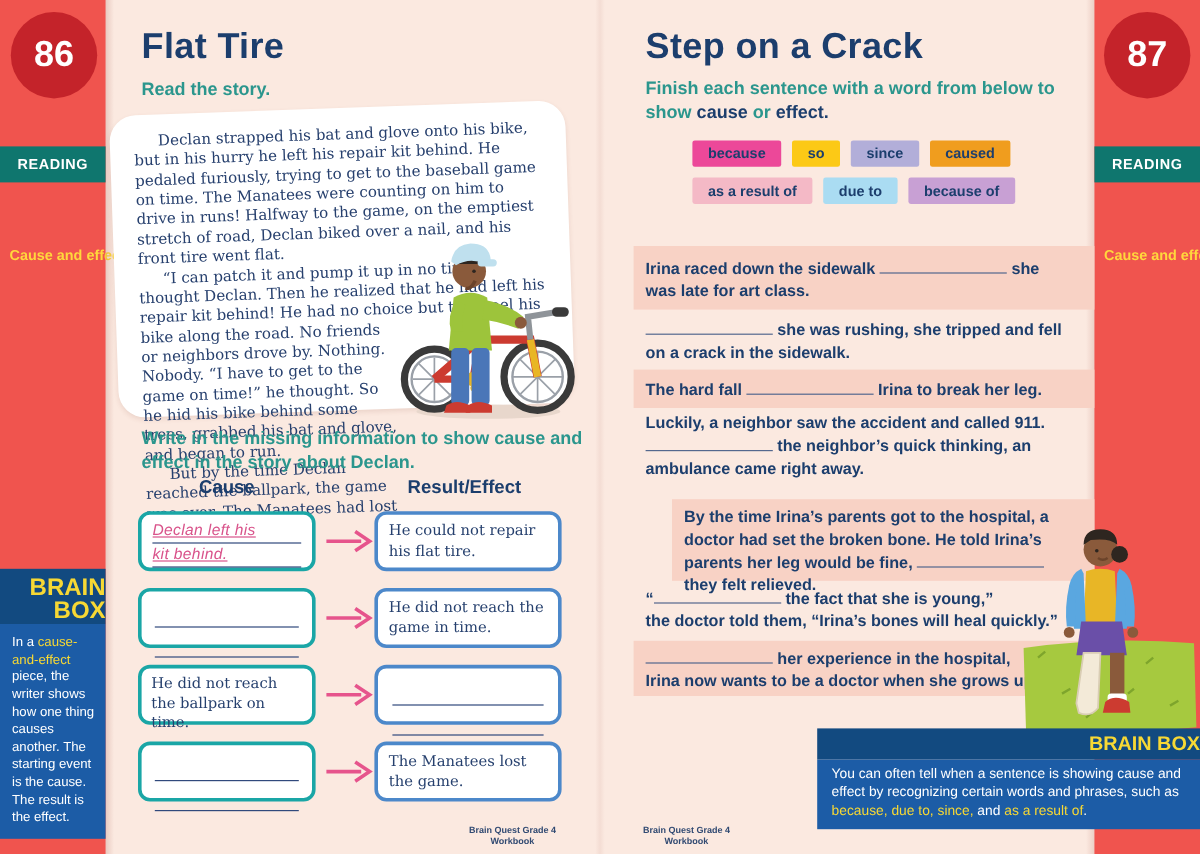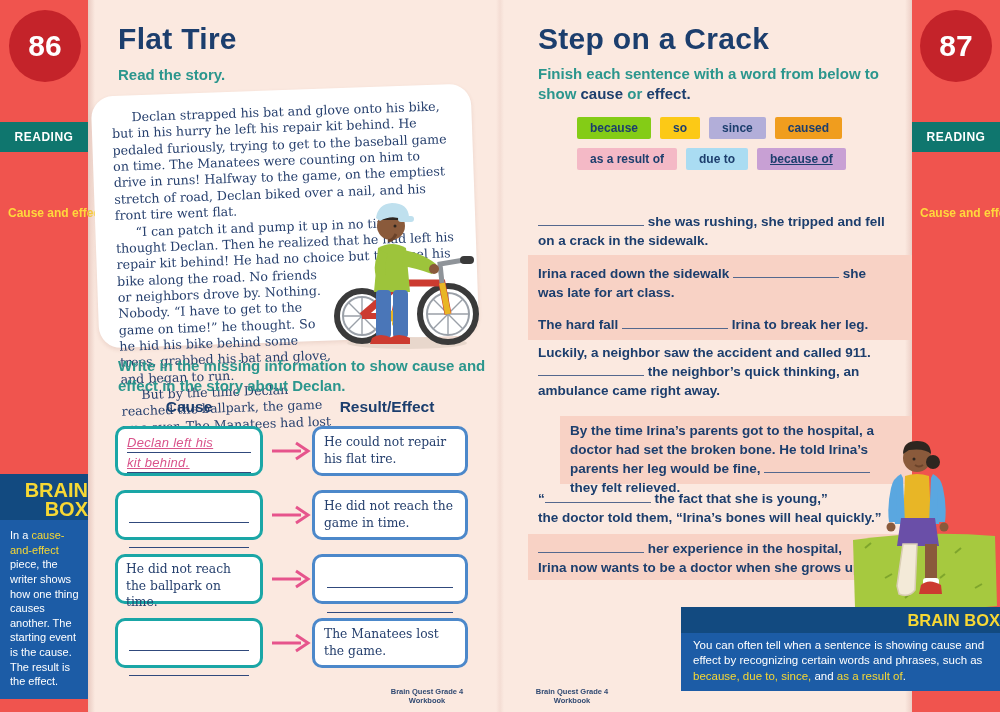--- a/index.html
+++ b/index.html
@@ -238,35 +238,35 @@
       <div class="blank-line" style="margin-top:7px"></div>
       <div class="blank-line" style="margin-top:6px"></div>
     </div>
   </div>
 
   <div class="page-title" id="title-right">Step on a Crack</div>
   <div class="teal-instr" id="finish-instr"><span class="rt-teal">Finish each sentence with a word from below to show </span><span class="rt-navy">cause</span><span class="rt-teal"> or </span><span class="rt-navy">effect</span><span class="rt-navy">.</span></div>
 
   <div id="word-bank">
     <div class="chip-row">
-      <span class="chip" style="background: #84cc16;">because</span>
+      <span class="chip" style="background: #ec4899;">because</span>
       <span class="chip" style="background: rgb(252, 201, 22);">so</span>
       <span class="chip" style="background: rgb(178, 174, 217);">since</span>
       <span class="chip" style="background: rgb(240, 157, 30);">caused</span>
     </div>
     <div class="chip-row">
       <span class="chip" style="background: rgb(244, 185, 198);">as a result of</span>
       <span class="chip" style="background: rgb(170, 220, 242);">due to</span>
-      <span class="chip" style="background: rgb(200, 160, 212); text-decoration: underline;">because of</span>
+      <span class="chip" style="background: rgb(200, 160, 212);">because of</span>
     </div>
   </div>
 
   <div id="sentences">
+    <div class="sentence stripe" id="s1"><span>Irina raced down the sidewalk </span><span class="blank"></span><span> she was late for art class.</span></div>
     <div class="sentence" id="s2"><span class="blank"></span><span> she was rushing, she tripped and fell on a crack in the sidewalk.</span></div>
-    <div class="sentence stripe" id="s1"><span>Irina raced down the sidewalk </span><span class="blank"></span><span> she was late for art class.</span></div>
     <div class="sentence stripe" id="s3"><span>The hard fall </span><span class="blank"></span><span> Irina to break her leg.</span></div>
     <div class="sentence" id="s4"><span>Luckily, a neighbor saw the accident and called 911. </span><br><span class="blank"></span><span> the neighbor’s quick thinking, an ambulance came right away.</span></div>
     <div class="sentence stripe" id="s5"><span>By the time Irina’s parents got to the hospital, a doctor had set the broken bone. He told Irina’s parents her leg would be fine, </span><span class="blank"></span><span> they felt relieved.</span></div>
     <div class="sentence" id="s6"><span>“</span><span class="blank"></span><span> the fact that she is young,”</span><br><span>the doctor told them, “Irina’s bones will heal quickly.”</span></div>
     <div class="sentence stripe" id="s7"><span class="blank"></span><span> her experience in the hospital,</span><br><span>Irina now wants to be a doctor when she grows up.</span></div>
   </div>
 
   <svg id="girl-illo" viewBox="0 0 155 186">
     <path d="M8 112 Q78 102 150 108 L152 178 Q75 186 10 180 Z" fill="#a6c93f"></path>
     <path d="M20 120 l6 -5 M40 150 l7 -4 M110 125 l6 -5 M130 160 l7 -4 M60 170 l6 -5 M95 150 l5 -4" stroke="#7ea52c" stroke-width="2" fill="none"></path>

